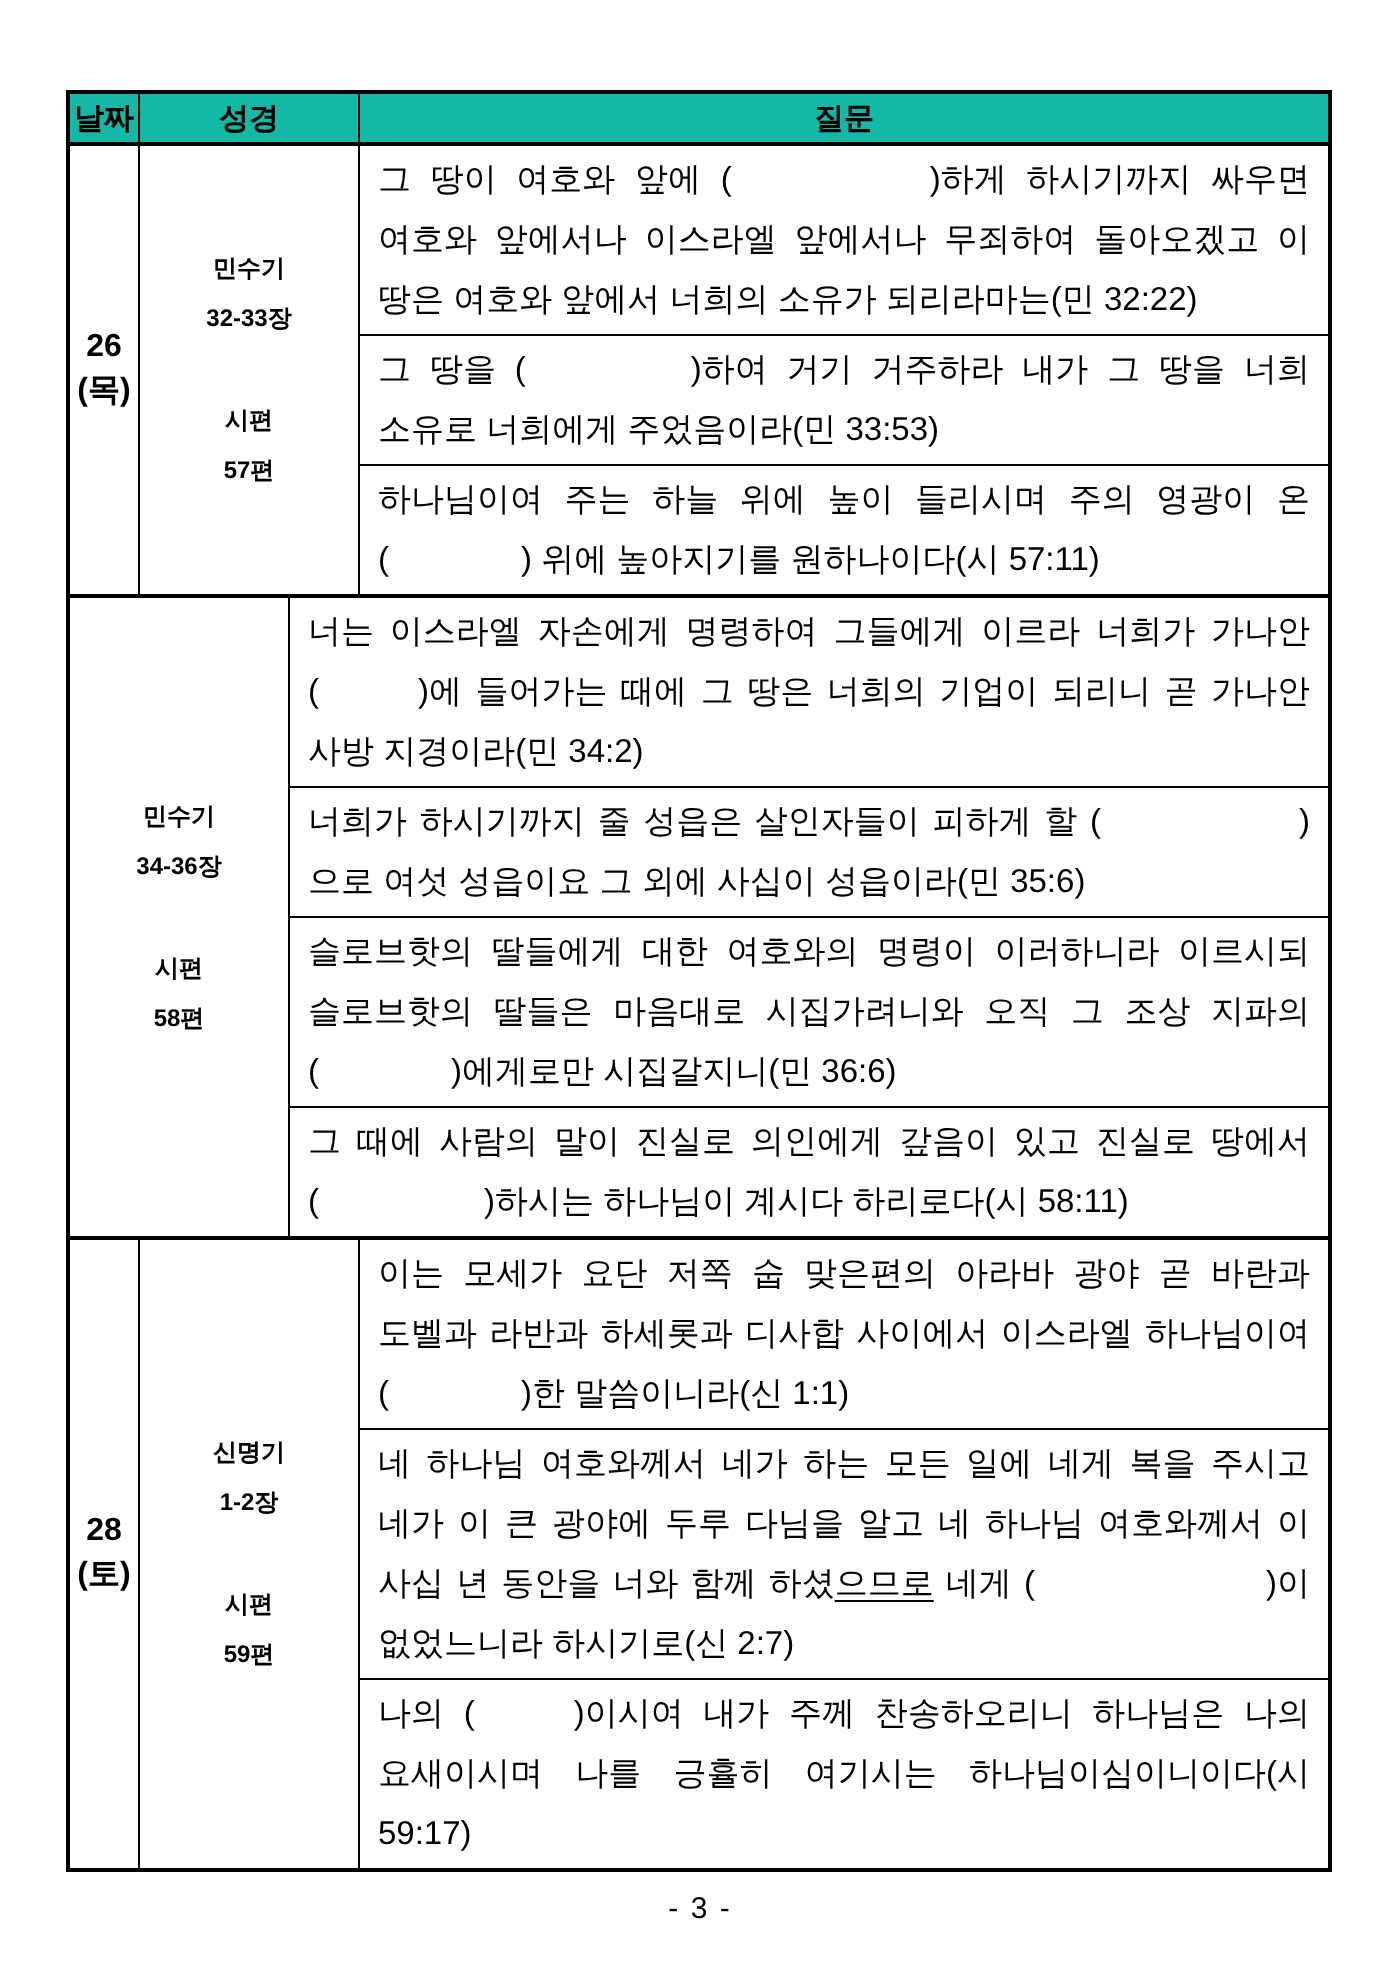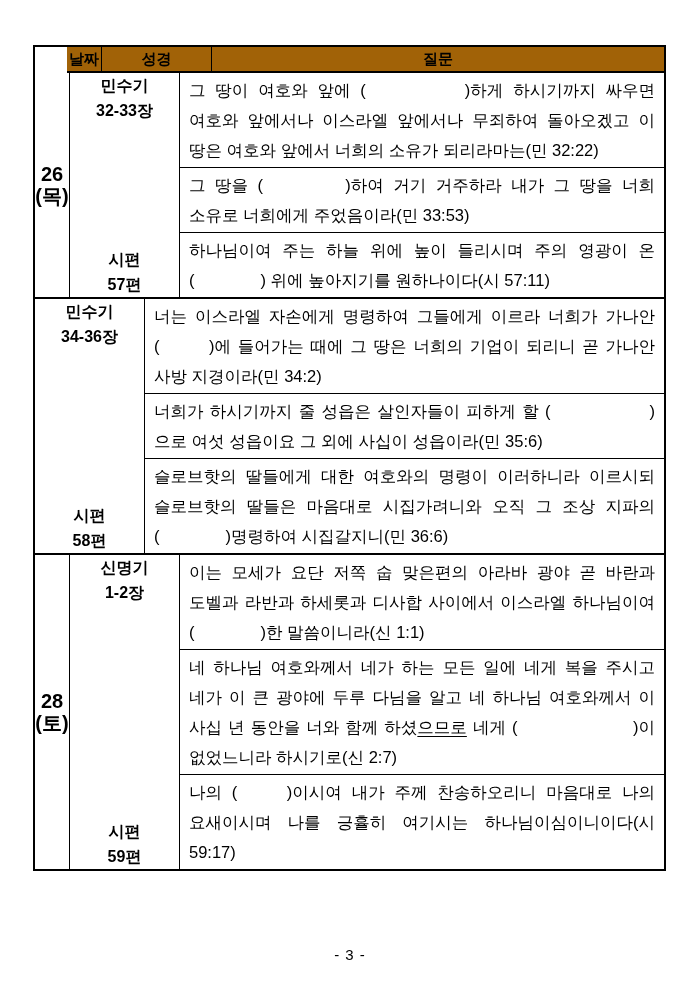--- a/index.html
+++ b/index.html
@@ -56,32 +56,32 @@
   .cell {
     box-sizing: border-box;
   }
   .cell.c-date {
     border-right: 1px solid #000;
     display: flex;
     flex-direction: column;
     align-items: center;
     justify-content: center;
     font-weight: 700;
-    font-size: 20px;
+    font-size: 16px;
     line-height: 22px;
     text-align: center;
   }
   .cell.c-bible {
     border-right: 1px solid #000;
     display: flex;
     flex-direction: column;
     align-items: center;
-    justify-content: space-between;
+    justify-content: center;
     font-weight: 700;
-    font-size: 16px;
+    font-size: 12px;
     line-height: 25px;
     text-align: center;
   }
   .bible-group + .bible-group { margin-top: 26px; }
 
   .qcol {
     flex: 1;
     min-width: 0;
     display: flex;
     flex-direction: column;
@@ -109,21 +109,21 @@
     font-size: 15px;
     letter-spacing: 1px;
   }
 </style>
 </head>
 <body>
 
 <div class="page">
 
   <div class="qa-table">
-    <div class="hrow" style="background: #a16207; margin-left: 32px;">
+    <div class="hrow" style="background: #14b8a6;">
       <div class="hc c-date">날짜</div>
       <div class="hc c-bible">성경</div>
       <div class="hc c-q">질문</div>
     </div>
     <div id="rows">
   <div class="drow">
     <div class="cell c-date">
       <div>26</div>
       <div>(목)</div>
     </div>
@@ -139,36 +139,37 @@
   </div>
 
   <div class="drow">
     <div class="cell c-bible">
       <div class="bible-group">민수기<br>34-36장</div>
       <div class="bible-group">시편<br>58편</div>
     </div>
     <div class="qcol">
             <div class="qcell">너는 이스라엘 자손에게 명령하여 그들에게 이르라 너희가 가나안 (   )에 들어가는 때에 그 땅은 너희의 기업이 되리니 곧 가나안 사방 지경이라(민 34:2)</div>
             <div class="qcell">너희가 하시기까지 줄 성읍은 살인자들이 피하게 할 (      )으로 여섯 성읍이요 그 외에 사십이 성읍이라(민 35:6)</div>
-            <div class="qcell">슬로브핫의 딸들에게 대한 여호와의 명령이 이러하니라 이르시되 슬로브핫의 딸들은 마음대로 시집가려니와 오직 그 조상 지파의 (    )명령하여 시집갈지니(민 36:6)</div>
+            <div class="qcell">슬로브핫의 딸들에게 대한 여호와의 명령이 이러하니라 이르시되 슬로브핫의 딸들은 마음대로 시집가려니와 오직 그 조상 지파의 (    )에게로만 시집갈지니(민 36:6)</div>
+            <div class="qcell">그 때에 사람의 말이 진실로 의인에게 갚음이 있고 진실로 땅에서 (     )하시는 하나님이 계시다 하리로다(시 58:11)</div>
           </div>
   </div>
 
   <div class="drow">
     <div class="cell c-date">
       <div>28</div>
       <div>(토)</div>
     </div>
     <div class="cell c-bible">
       <div class="bible-group">신명기<br>1-2장</div>
       <div class="bible-group">시편<br>59편</div>
     </div>
     <div class="qcol">
             <div class="qcell">이는 모세가 요단 저쪽 숩 맞은편의 아라바 광야 곧 바란과 도벨과 라반과 하세롯과 디사합 사이에서 이스라엘 하나님이여 (    )한 말씀이니라(신 1:1)</div>
             <div class="qcell">네 하나님 여호와께서 네가 하는 모든 일에 네게 복을 주시고 네가 이 큰 광야에 두루 다님을 알고 네 하나님 여호와께서 이 사십 년 동안을 너와 함께 하셨<span class="ul">으므로</span> 네게 (       )이 없었느니라 하시기로(신 2:7)</div>
-            <div class="qcell">나의 (   )이시여 내가 주께 찬송하오리니 마음대로 나의 요새이시며 나를 긍휼히 여기시는 하나님이심이니이다(시 59:17)</div>
+            <div class="qcell">나의 (   )이시여 내가 주께 찬송하오리니 하나님은 나의 요새이시며 나를 긍휼히 여기시는 하나님이심이니이다(시 59:17)</div>
           </div>
   </div>
 </div>
   </div>
 
   <div class="footer">- 3 -</div>
 </div>
 
 </body></html>

